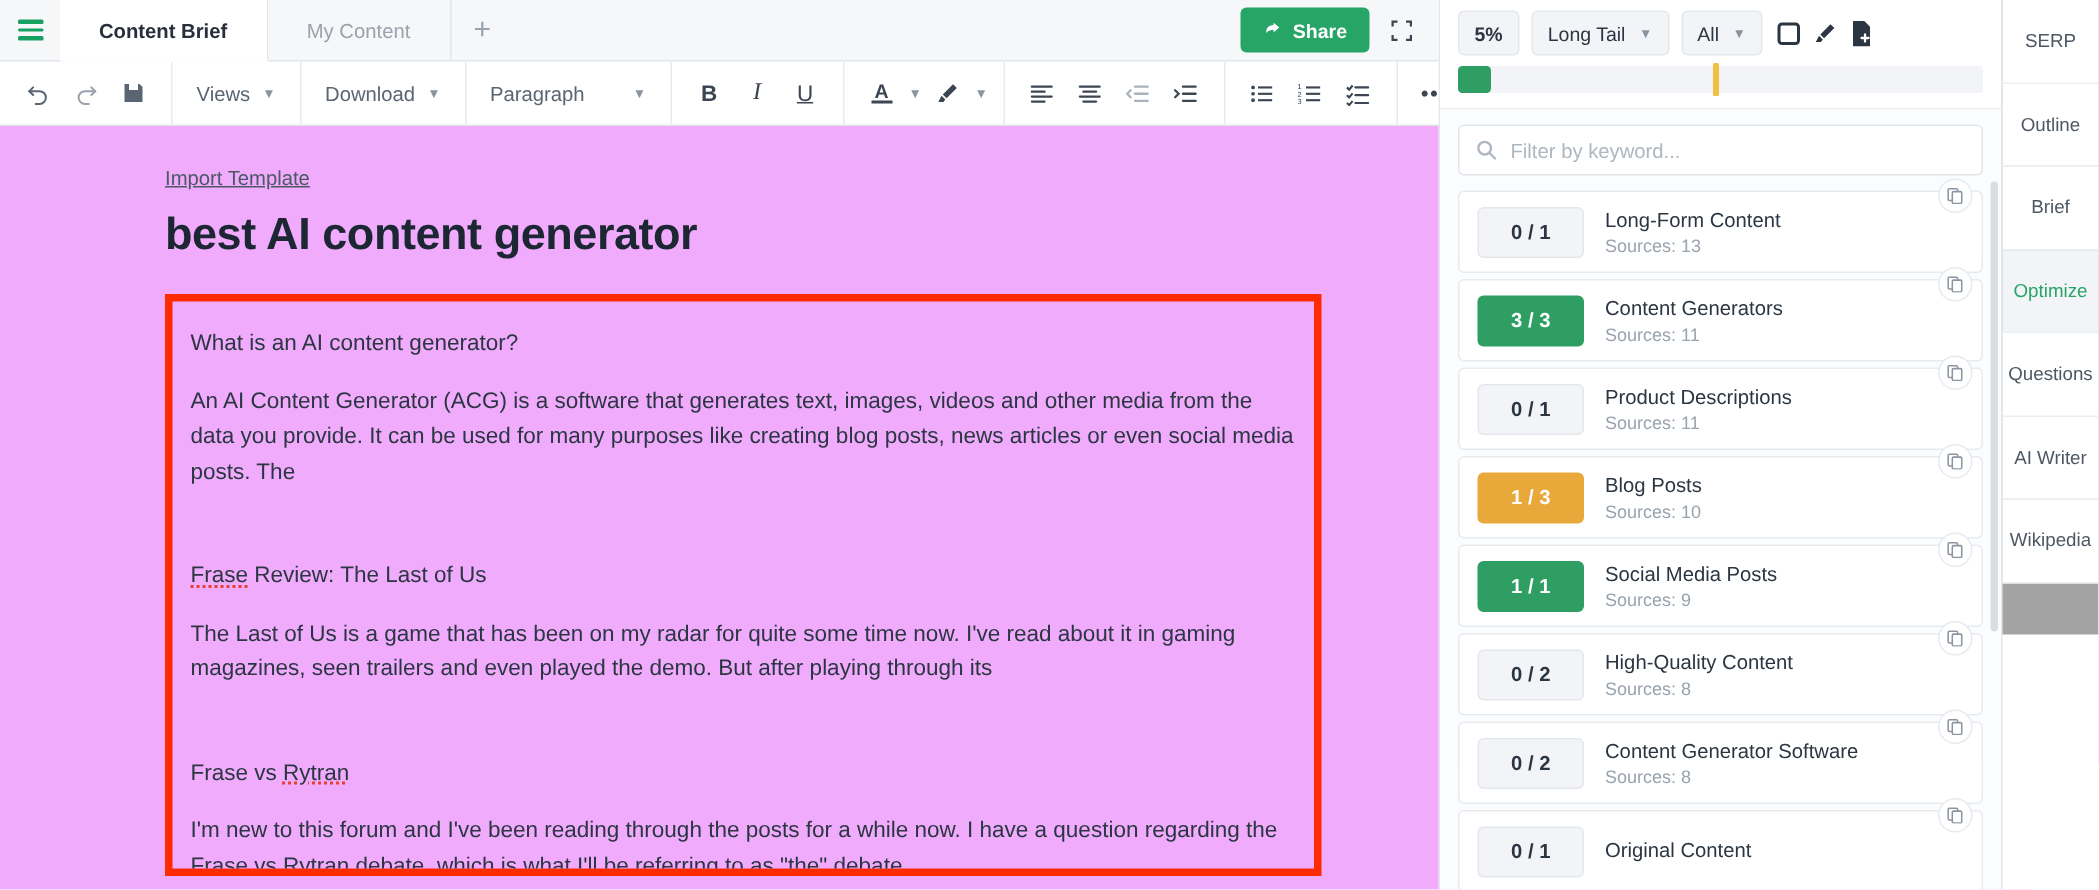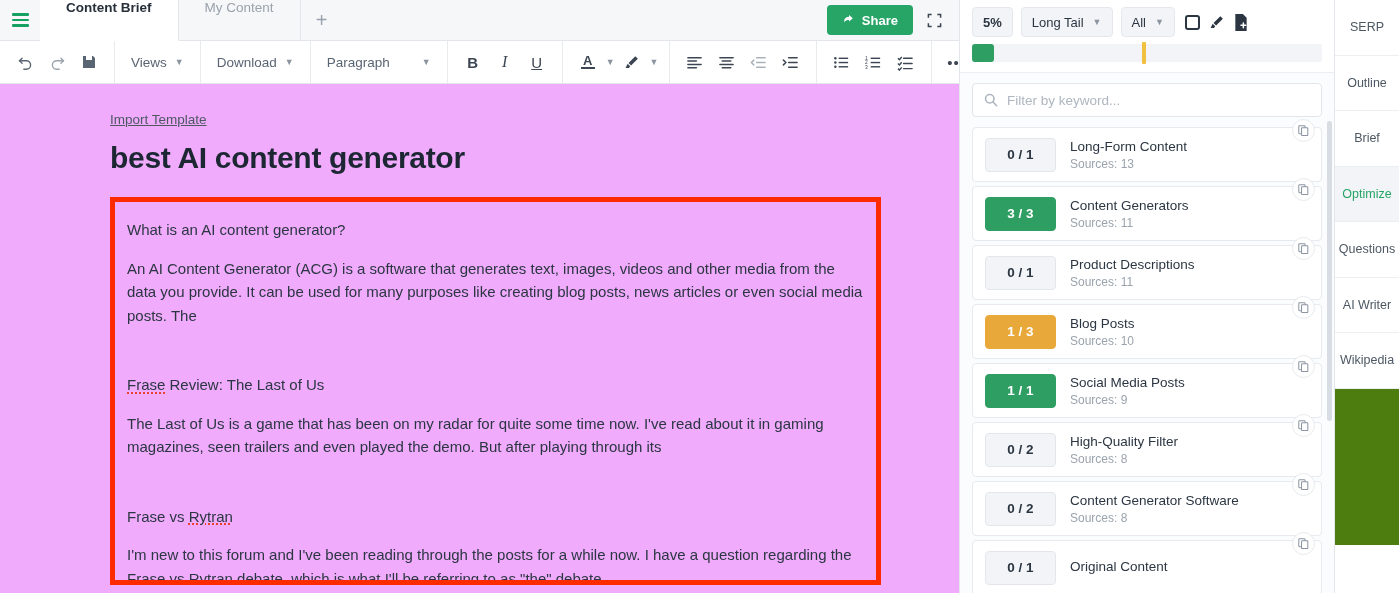--- a/index.html
+++ b/index.html
@@ -25,21 +25,21 @@
     border-bottom: 1px solid #e3e6ea; background: #f6f7f9;
     position: relative;
   }
   .hamburger {
     width: 40px; display: flex; flex-direction: column;
     align-items: center; justify-content: center; gap: 3px;
     cursor: pointer; background:#f6f7f9;
   }
   .hamburger span { display:block; width: 17px; height: 2.5px; background: #16a163; border-radius: 1px; }
   .tab {
-    display: flex; align-items: flex-start; padding: 0 26px;
+    display: flex; align-items: center; padding: 0 26px;
     font-size: 13.5px; color: #9aa3ad; cursor: pointer;
     border-right: 1px solid #e3e6ea; background: #f6f7f9;
   }
   .tab.active { background: #fff; color: #27303a; font-weight: bold; border-bottom: 1px solid #fff; margin-bottom:-1px; }
   .tab-add {
     display:flex; align-items:center; justify-content:center;
     width: 42px; font-size: 20px; color:#9aa3ad; cursor:pointer; font-weight:300;
   }
   .tabbar-spacer { flex: 1; }
   .share-btn {
@@ -177,21 +177,21 @@
     background: #fff; border: 1px solid #e7eaee;
     display: flex; align-items: center; justify-content: center;
     cursor: pointer; color: #8b95a1;
   }
   .kw-scrollbar {
     position: absolute; right: 2px; top: 48px; width: 5px; height: 300px;
     background: #d8dde3; border-radius: 3px;
   }
 
   
-  .rnav { width: 64px; height: 545px; background: #4d7c0f; display: flex; flex-direction: column; }
+  .rnav { width: 64px; height: 423px; background: #a3a3a3; display: flex; flex-direction: column; }
   .rnav-item {
     height: 55.5px; display: flex; align-items: center; justify-content: center;
     font-size: 12.5px; color: #4d5863; border-bottom: 1px solid #eceff2;
     cursor: pointer; text-align: center; background: #fff;
   }
   .rnav-item.active { color: #27a567; background: #f2f4f7; }
 </style>
 </head>
 <body>
 
@@ -472,21 +472,21 @@
             <div class="kw-copy">
               <svg width="11" height="11" viewBox="0 0 14 14" fill="none" stroke="#8b95a1" stroke-width="1.3">
                 <rect x="1" y="1" width="8" height="10" rx="1"></rect>
                 <rect x="4.5" y="3.5" width="8" height="10" rx="1" fill="#fff"></rect>
               </svg>
             </div>
           </div>
           <div class="kw-row">
             <div class="kw-badge zero">0 / 2</div>
             <div class="kw-texts">
-              <div class="kw-term">High-Quality Filter</div>
+              <div class="kw-term">High-Quality Content</div>
               <div class="kw-src">Sources: 8</div>
             </div>
             <div class="kw-copy">
               <svg width="11" height="11" viewBox="0 0 14 14" fill="none" stroke="#8b95a1" stroke-width="1.3">
                 <rect x="1" y="1" width="8" height="10" rx="1"></rect>
                 <rect x="4.5" y="3.5" width="8" height="10" rx="1" fill="#fff"></rect>
               </svg>
             </div>
           </div>
           <div class="kw-row">

